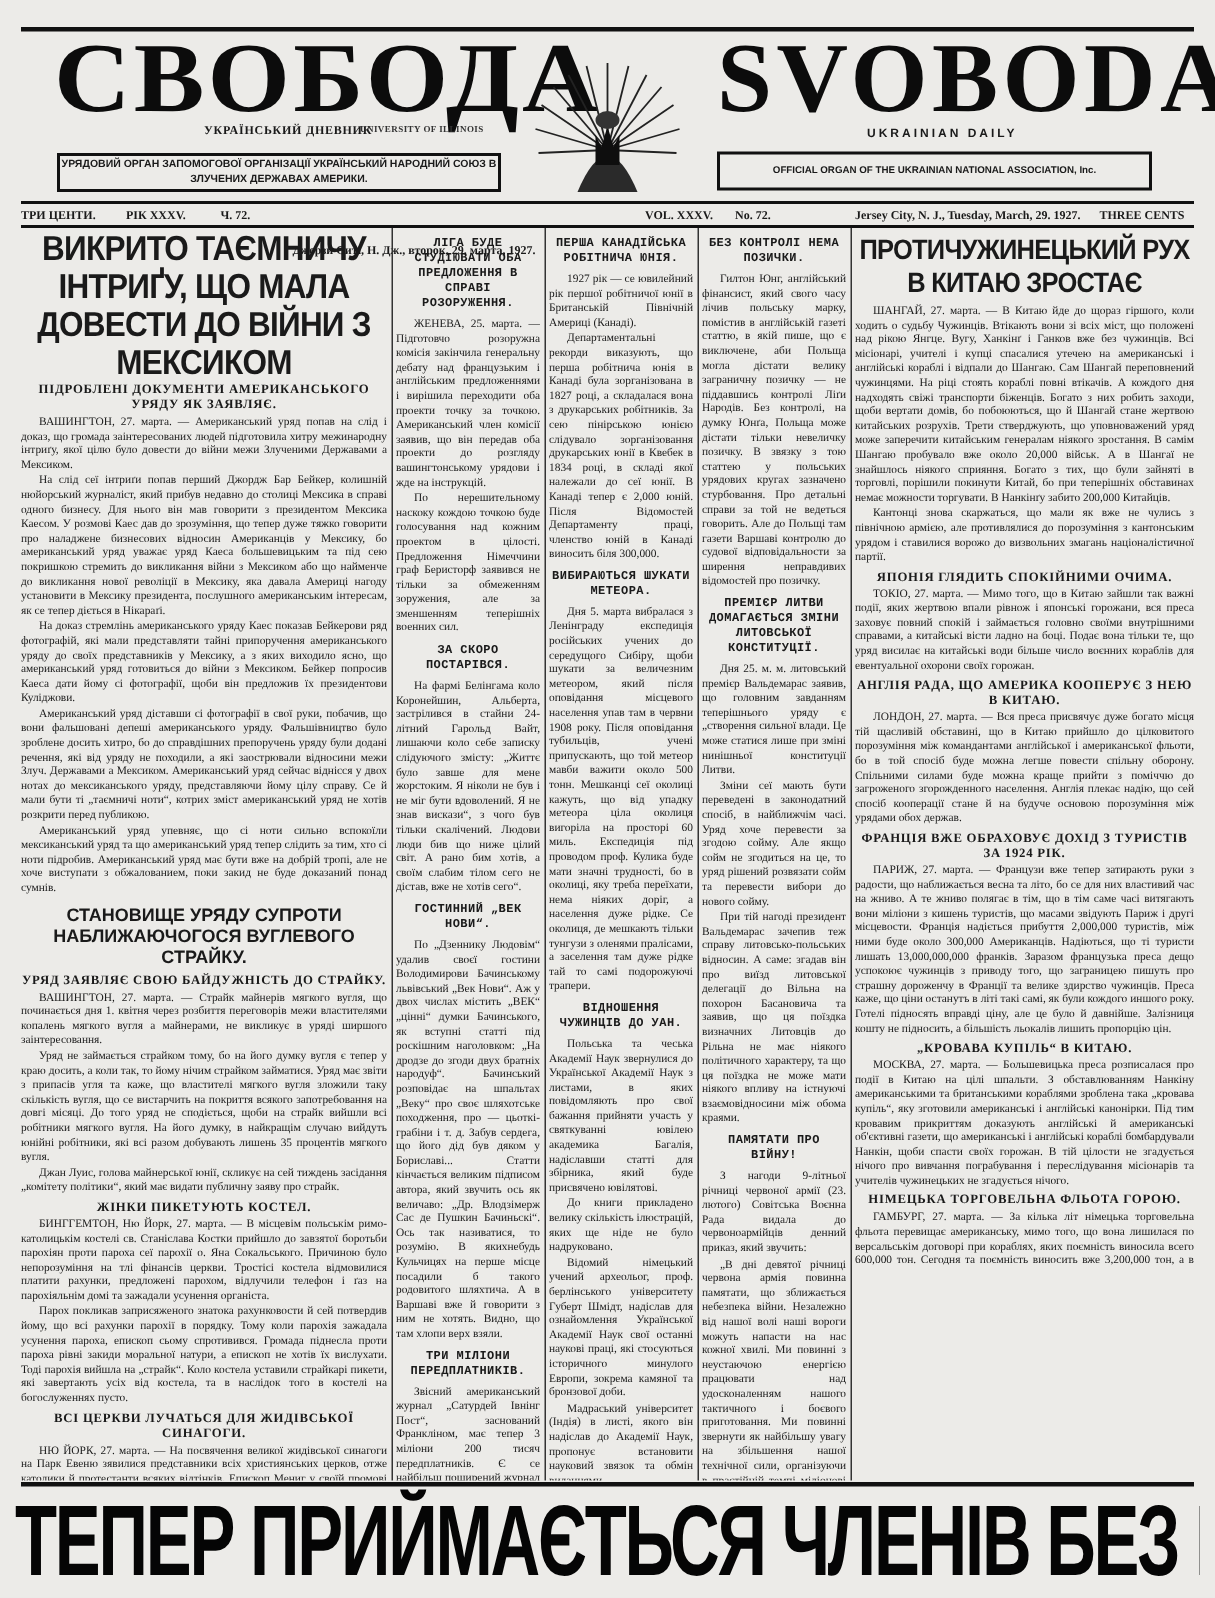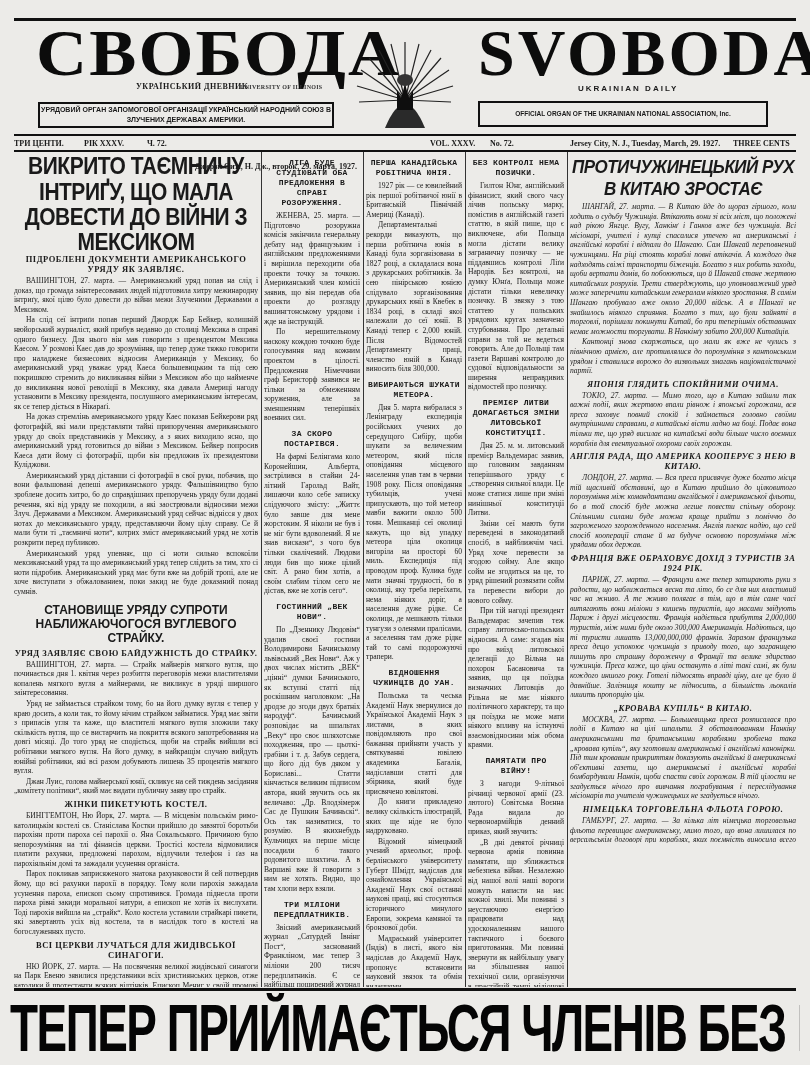--- a/index.html
+++ b/index.html
@@ -16,21 +16,21 @@
   .box-cyr { left:38px; top:102px; width:292px; height:22px; font-size:7px; }
   .box-lat { left:478px; top:101px; width:286px; height:22px; font-size:6.5px; }
   .emblem { position:absolute; left:355px; top:40px; width:100px; height:92px; }
   .dateline { position:absolute; top:139px; font-size:8px; font-weight:bold; font-family:"Liberation Serif",serif; white-space:nowrap; }
   
   .col { position:absolute; top:152px; font-size:7.6px; line-height:9.6px; text-align:justify; overflow:hidden; }
   .col1 { left:14px; width:244px; height:835px; }
   .col2 { left:264px; width:96px; height:835px; }
   .col3 { left:366px; width:96px; height:835px; }
   .col4 { left:468px; width:96px; height:835px; }
-  .col5 { left:570px; width:226px; height:691px;font-style:italic; }
+  .col5 { left:570px; width:226px; height:691px; }
   .vsep { position:absolute; top:152px; width:1px; height:835px; background:#333; }
   .hl-big { font-family:"Liberation Sans",sans-serif; font-weight:bold; text-align:center; font-size:21px; line-height:23px; letter-spacing:-0.5px; margin:6px 0 4px; transform:scaleY(1.1); }
   .hl-mid { font-family:"Liberation Sans",sans-serif; font-weight:bold; text-align:center; font-size:12px; line-height:14px; margin:6px 0 3px; }
   .hl-sm { font-family:Liberation Mono, monospace; font-weight:bold; text-align:center; font-size:8px; line-height:10px; margin:6px 0 3px; letter-spacing:0.3px; }
   .hl-sub { font-weight:bold; text-align:center; font-size:8.5px; line-height:10px; margin:3px 0 2px; letter-spacing:0.5px; }
   .p { text-indent:12px; margin:0 0 1px; }
   .banner { position:absolute; left:10px; top:993px; width:790px; height:72px; overflow:hidden; }
   .banner-text { font-family:"Liberation Sans",sans-serif; font-weight:bold; font-size:62px; line-height:66px; color:#050505; white-space:nowrap; letter-spacing:-2px; transform:scaleX(0.74) scaleY(1.08); transform-origin:left top; display:inline-block; }
 </style>
 </head>

